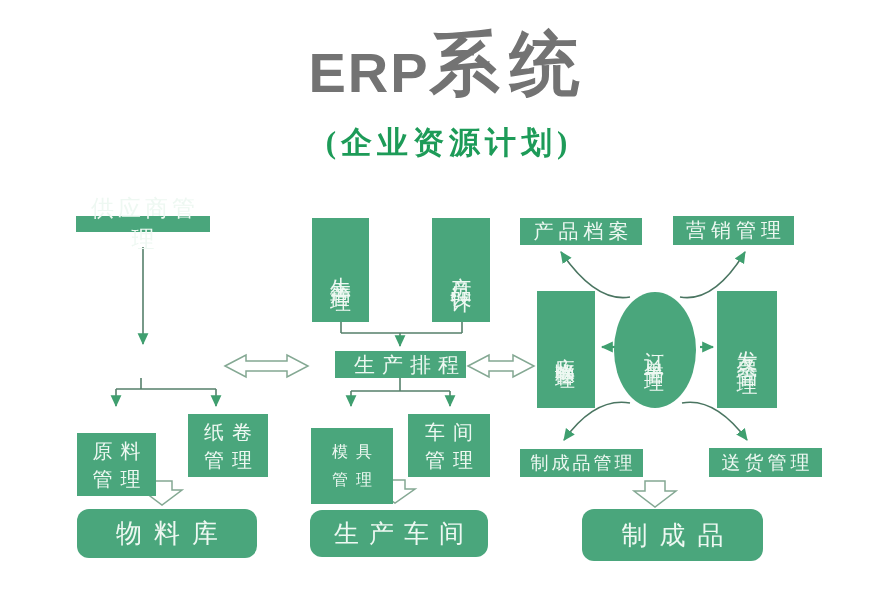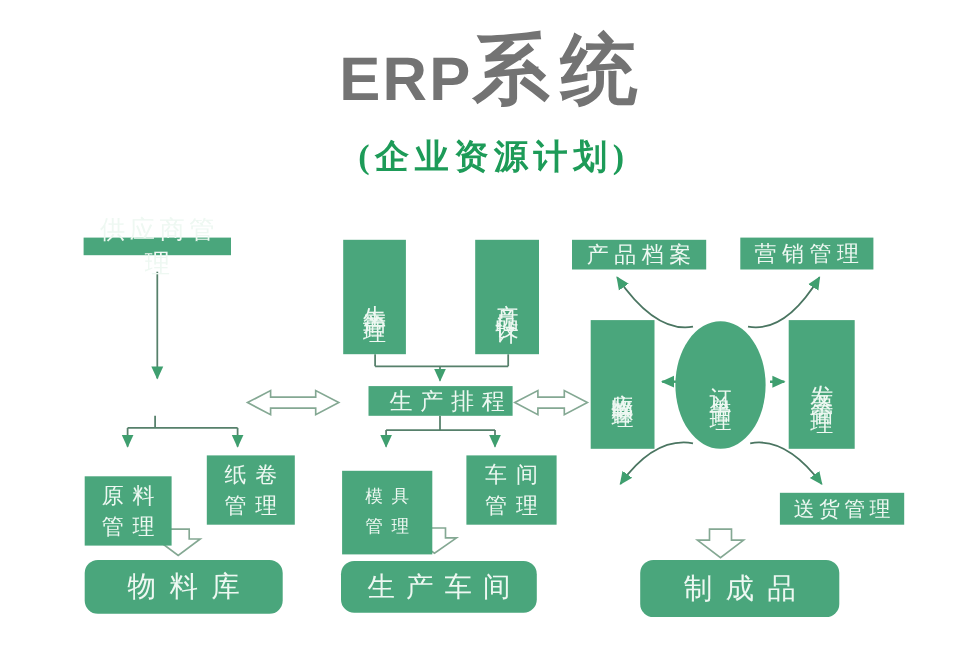--- a/index.html
+++ b/index.html
@@ -121,33 +121,34 @@
 
   <div class="box vtext" style="left:312px;top:218px;width:57px;height:104px;font-size:21px;letter-spacing:5px;">生产管理</div>
 
   <div class="box vtext" style="left:432px;top:218px;width:58px;height:104px;font-size:21px;letter-spacing:5px;">产品设计</div>
 
   <div class="box" style="left:335px;top:351px;width:131px;height:27px;font-size:21px;letter-spacing:7px;padding-left:19px;">生产排程</div>
 
   <div class="box two-line" style="left:311px;top:428px;width:82px;height:76px;font-size:16px;letter-spacing:8px;line-height:28px;padding-left:8px;">模具
 管理</div>
 
-  <div class="box two-line" style="left:408px;top:414px;width:82px;height:63px;font-size:20px;letter-spacing:8px;line-height:28px;padding-left:8px;margin-left:16px;">车间
+  <div class="box two-line" style="left:408px;top:414px;width:82px;height:63px;font-size:20px;letter-spacing:8px;line-height:28px;padding-left:8px;">车间
 管理</div>
 
   <div class="box rounded" style="left:310px;top:510px;width:178px;height:47px;font-size:25px;letter-spacing:10px;padding-left:10px;border-radius:12px;">生产车间</div>
 
   <div class="box" style="left:520px;top:218px;width:122px;height:27px;font-size:20px;letter-spacing:5px;padding-left:5px;">产品档案</div>
 
   <div class="box" style="left:673px;top:216px;width:121px;height:29px;font-size:20px;letter-spacing:5px;padding-left:5px;">营销管理</div>
 
   <div class="box vtext" style="left:537px;top:291px;width:58px;height:117px;font-size:20px;letter-spacing:3px;">应收款管理</div>
 
   <div class="box ellipse vtext" style="left:614px;top:292px;width:82px;height:116px;font-size:20px;letter-spacing:7px;">订单管理</div>
 
   <div class="box vtext" style="left:717px;top:291px;width:60px;height:117px;font-size:21px;letter-spacing:8px;">发票管理</div>
 
+  <div class="box" style="left:520px;top:449px;width:123px;height:28px;font-size:18px;letter-spacing:3px;padding-left:3px;">制成品管理</div>
 
   <div class="box" style="left:673px;top:448px;width:113px;height:29px;font-size:19px;letter-spacing:4px;padding-left:4px;margin-left:36px;">送货管理</div>
 
   <div class="box rounded" style="left:566px;top:509px;width:181px;height:52px;font-size:26px;letter-spacing:12px;padding-left:12px;margin-left:16px;">制成品</div>
 
 </div>
 
 </body></html>

